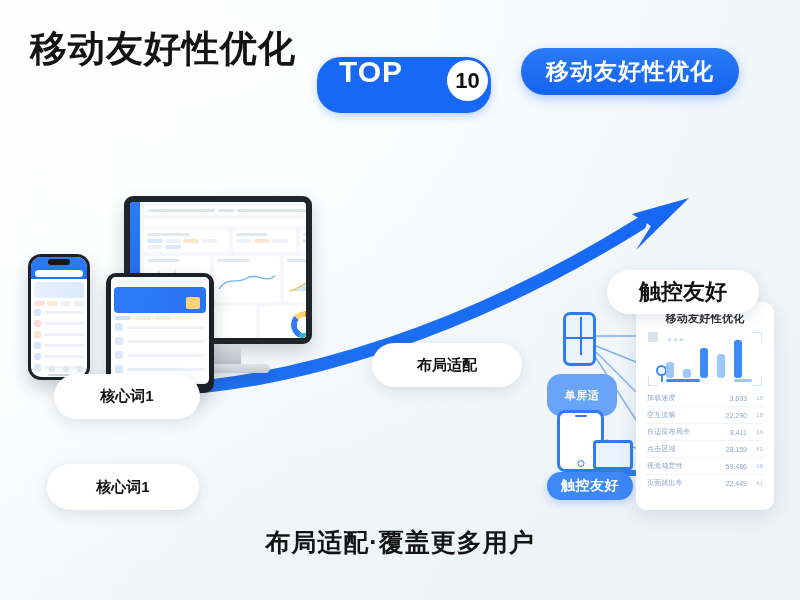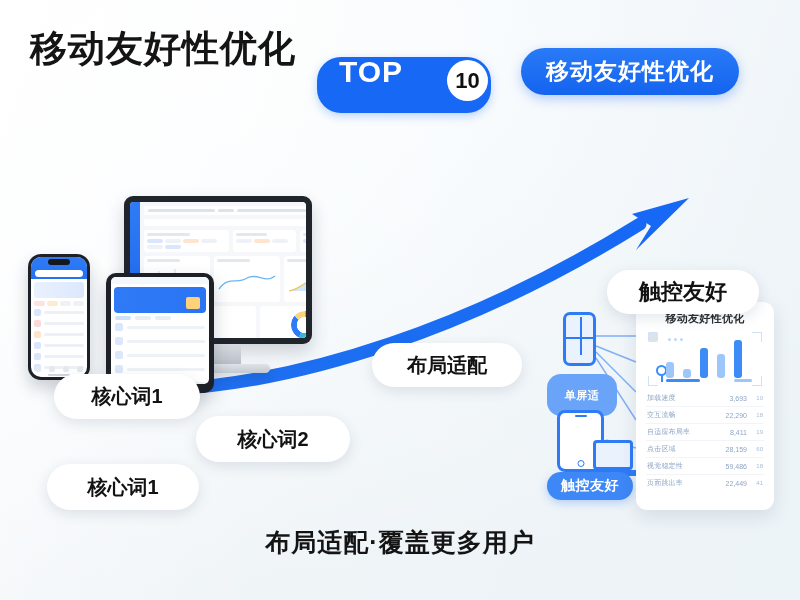--- a/index.html
+++ b/index.html
@@ -62,21 +62,21 @@
   .footer-caption{
     position:absolute;left:0;right:0;top:526px;text-align:center;
     font-size:25px;font-weight:700;color:#141414;letter-spacing:1px;
   }
 
   
   .chip{
     position:absolute;border-radius:26px;background:#ffffff;
     box-shadow:0 4px 14px rgba(35,60,90,.13);
     display:flex;align-items:center;justify-content:center;
-    font-size:20px;font-weight:700;color:#121212;white-space:nowrap;
+    font-size:15px;font-weight:700;color:#121212;white-space:nowrap;
   }
   .chip-k1a{left:54px;top:374px;width:146px;height:45px;}
   .chip-k2 {left:196px;top:416px;width:154px;height:46px;}
   .chip-k1b{left:47px;top:464px;width:152px;height:46px;}
   .chip-layout{left:372px;top:343px;width:150px;height:44px;}
   .chip-touch{left:607px;top:270px;width:152px;height:44px;font-size:22px;}
 
   
   .arrow-svg{position:absolute;left:0;top:0;width:800px;height:600px;pointer-events:none;}
 
@@ -526,19 +526,18 @@
         <div class="sc-row">
           <span class="sc-name">页面跳出率</span>
           <span class="sc-val">22,449</span>
           <span class="sc-delta">41</span>
         </div>
       </div>
     </div>
   </div>
 
   <div class="chip chip-k1a">核心词1</div>
-  <div class="chip chip-k2">核心词2</div>
   <div class="chip chip-k1b">核心词1</div>
   <div class="chip chip-layout">布局适配</div>
   <div class="chip chip-touch">触控友好</div>
 
   <div class="footer-caption">布局适配·覆盖更多用户</div>
 </div>
 
 </body></html>

